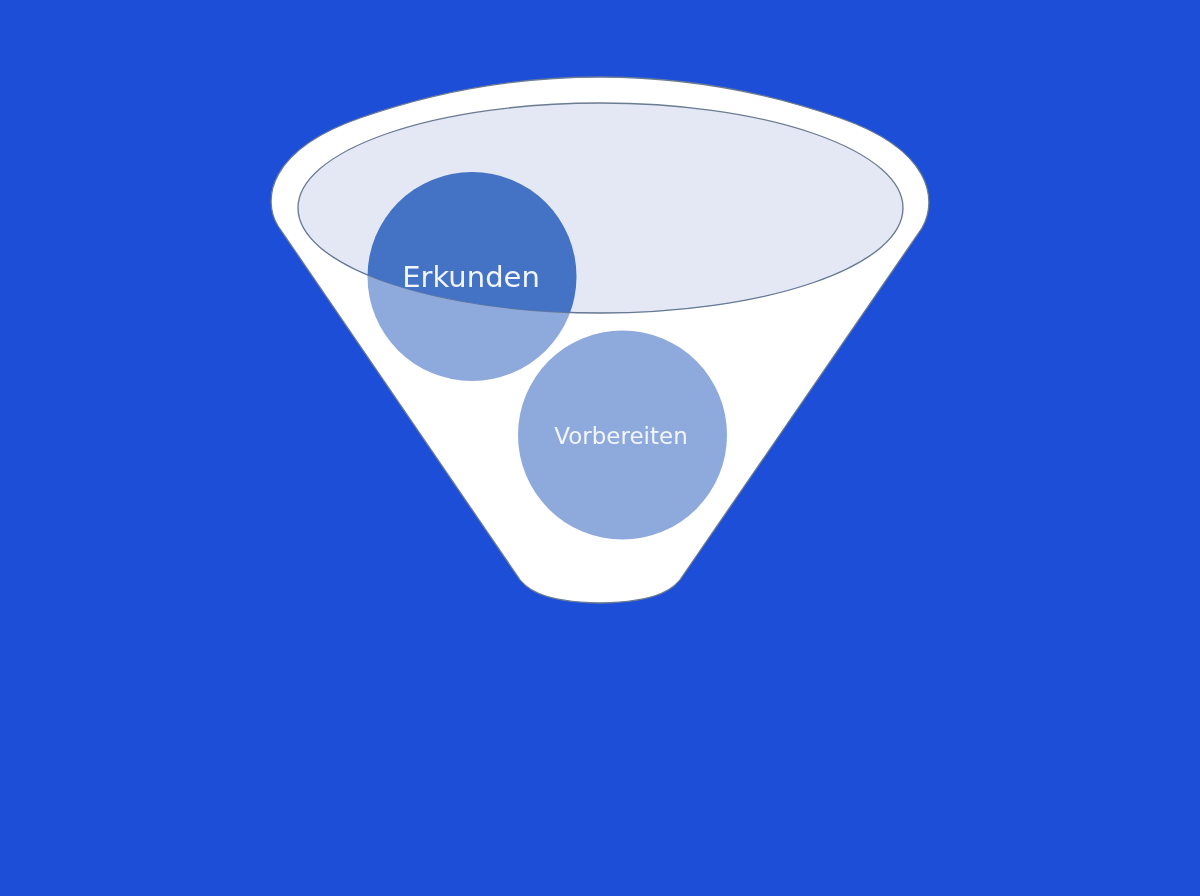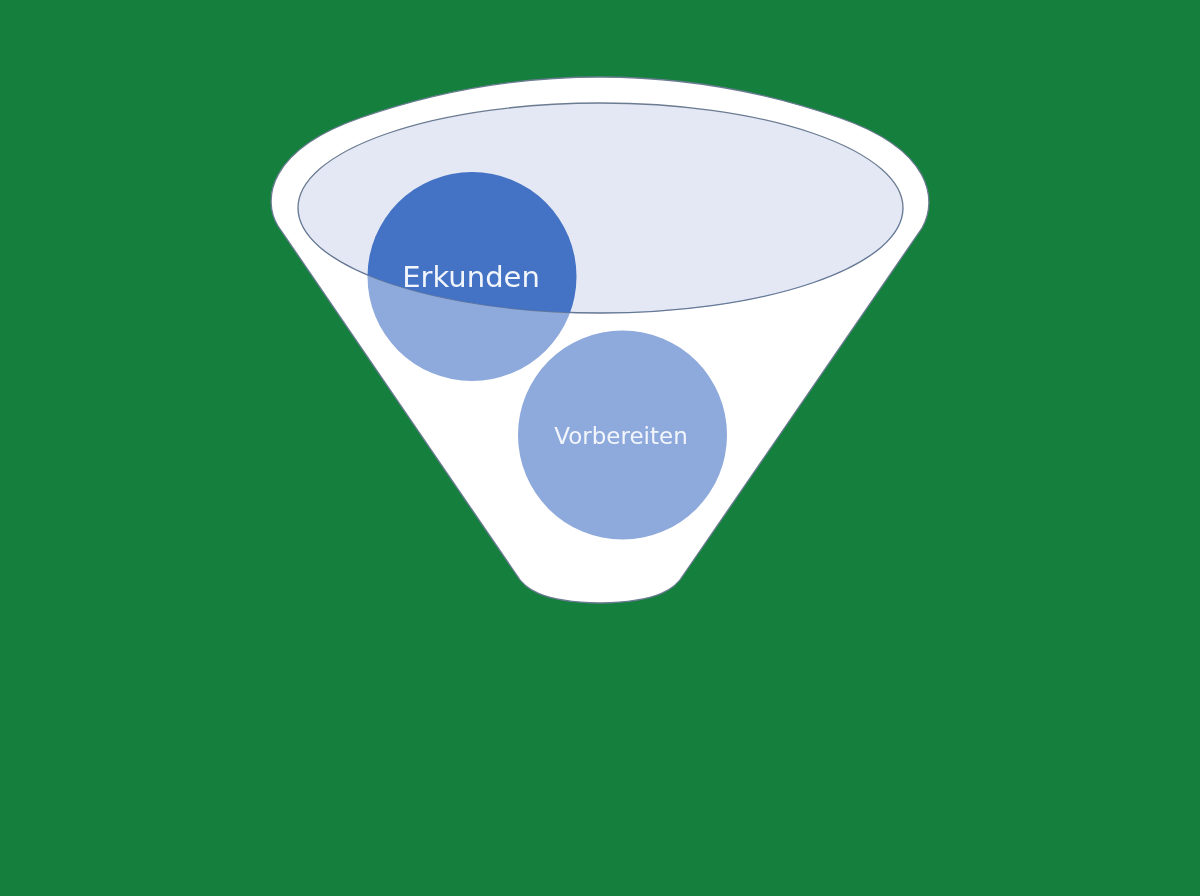--- a/index.html
+++ b/index.html
@@ -13,21 +13,21 @@
       overflow: hidden;
       position: relative;
       font-family: "Liberation Sans", "DejaVu Sans", sans-serif;
     }
     .slide {
       position: absolute;
       left: 0;
       top: 0;
       width: 1200px;
       height: 896px;
-      background: #15803d;
+      background: #1d4ed8;
       text-align: right;
     }
     svg.funnel-svg {
       position: absolute;
       left: 0;
       top: 0;
       width: 1200px;
       height: 896px;
     }
     .label {

